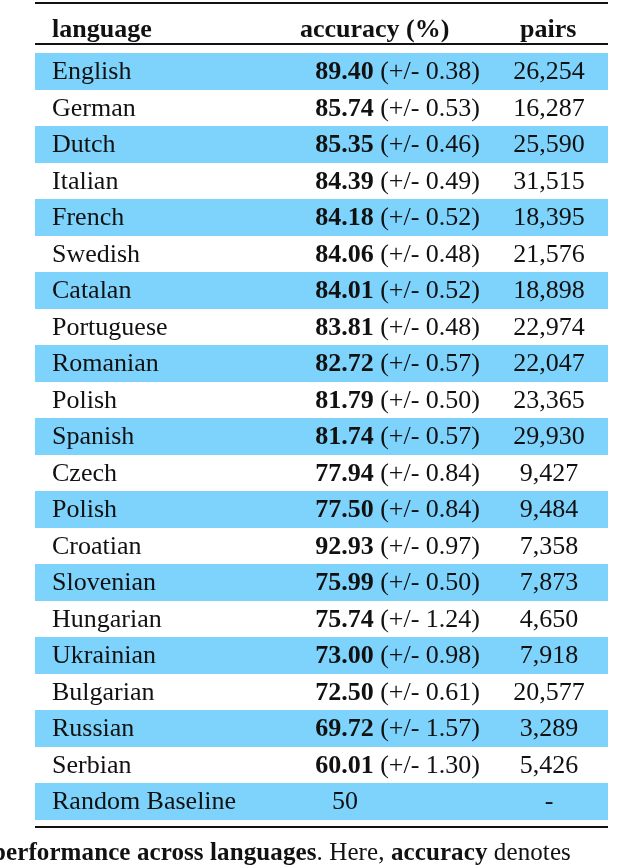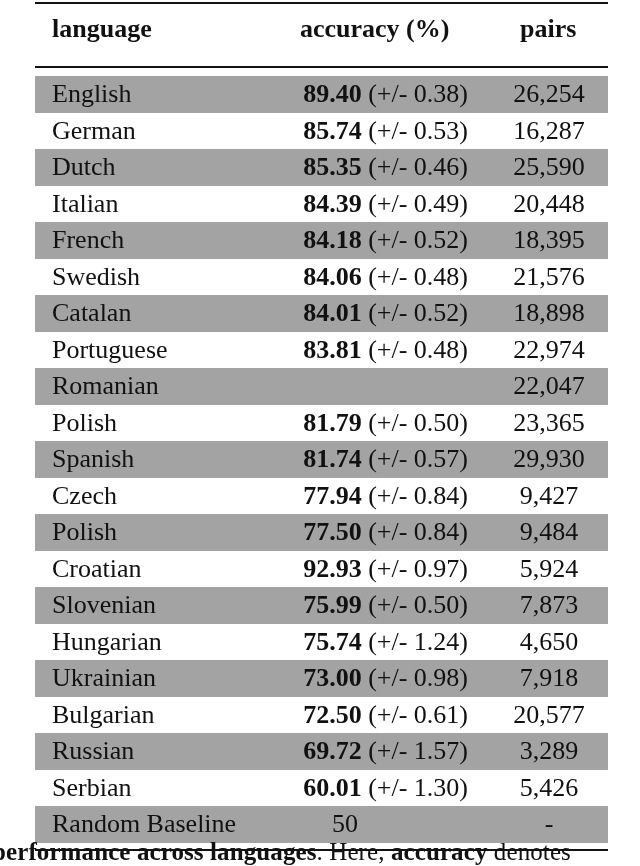--- a/index.html
+++ b/index.html
@@ -20,47 +20,47 @@
       left: 35px;
       top: 2px;
       width: 573px;
     }
     .rule-top {
       height: 2px;
       background: #111;
     }
     .header {
       position: relative;
-      height: 62px;
+      height: 39px;
       font-weight: bold;
       font-size: 26px;
     }
     .header .col-lang { position: absolute; left: 17px; top: 10px; }
     .header .col-acc { position: absolute; left: 265px; top: 10px; }
     .header .col-pairs { position: absolute; left: 485px; top: 10px; }
     .rule-mid {
       height: 2px;
       background: #111;
     }
     .gap { height: 8px; }
     .row {
       position: relative;
       height: 36.5px;
       font-size: 26px;
       line-height: 36px;
     }
-    .row.shaded { background: #a3a3a3; }
+    .row.shaded { background: #7dd3fc; }
     .row .cell-lang {
       position: absolute;
       left: 17px;
       top: 0;
     }
     .row .cell-acc {
       position: absolute;
-      left: 208px;
+      left: 220px;
       width: 225px;
       text-align: right;
       top: 0;
       white-space: nowrap;
     }
     .row .cell-acc .acc-val { font-weight: bold; }
     .row .cell-acc.baseline {
       text-align: center;
       left: 230px;
       width: 160px;
@@ -112,21 +112,21 @@
         <span class="cell-pairs">16,287</span>
       </div>
       <div class="row shaded">
         <span class="cell-lang">Dutch</span>
         <span class="cell-acc"><span class="acc-val">85.35</span> <span class="acc-ci">(+/- 0.46)</span></span>
         <span class="cell-pairs">25,590</span>
       </div>
       <div class="row">
         <span class="cell-lang">Italian</span>
         <span class="cell-acc"><span class="acc-val">84.39</span> <span class="acc-ci">(+/- 0.49)</span></span>
-        <span class="cell-pairs">20,448</span>
+        <span class="cell-pairs">31,515</span>
       </div>
       <div class="row shaded">
         <span class="cell-lang">French</span>
         <span class="cell-acc"><span class="acc-val">84.18</span> <span class="acc-ci">(+/- 0.52)</span></span>
         <span class="cell-pairs">18,395</span>
       </div>
       <div class="row">
         <span class="cell-lang">Swedish</span>
         <span class="cell-acc"><span class="acc-val">84.06</span> <span class="acc-ci">(+/- 0.48)</span></span>
         <span class="cell-pairs">21,576</span>
@@ -136,20 +136,21 @@
         <span class="cell-acc"><span class="acc-val">84.01</span> <span class="acc-ci">(+/- 0.52)</span></span>
         <span class="cell-pairs">18,898</span>
       </div>
       <div class="row">
         <span class="cell-lang">Portuguese</span>
         <span class="cell-acc"><span class="acc-val">83.81</span> <span class="acc-ci">(+/- 0.48)</span></span>
         <span class="cell-pairs">22,974</span>
       </div>
       <div class="row shaded">
         <span class="cell-lang">Romanian</span>
+        <span class="cell-acc"><span class="acc-val">82.72</span> <span class="acc-ci">(+/- 0.57)</span></span>
         <span class="cell-pairs">22,047</span>
       </div>
       <div class="row">
         <span class="cell-lang">Polish</span>
         <span class="cell-acc"><span class="acc-val">81.79</span> <span class="acc-ci">(+/- 0.50)</span></span>
         <span class="cell-pairs">23,365</span>
       </div>
       <div class="row shaded">
         <span class="cell-lang">Spanish</span>
         <span class="cell-acc"><span class="acc-val">81.74</span> <span class="acc-ci">(+/- 0.57)</span></span>
@@ -161,21 +162,21 @@
         <span class="cell-pairs">9,427</span>
       </div>
       <div class="row shaded">
         <span class="cell-lang">Polish</span>
         <span class="cell-acc"><span class="acc-val">77.50</span> <span class="acc-ci">(+/- 0.84)</span></span>
         <span class="cell-pairs">9,484</span>
       </div>
       <div class="row">
         <span class="cell-lang">Croatian</span>
         <span class="cell-acc"><span class="acc-val">92.93</span> <span class="acc-ci">(+/- 0.97)</span></span>
-        <span class="cell-pairs">5,924</span>
+        <span class="cell-pairs">7,358</span>
       </div>
       <div class="row shaded">
         <span class="cell-lang">Slovenian</span>
         <span class="cell-acc"><span class="acc-val">75.99</span> <span class="acc-ci">(+/- 0.50)</span></span>
         <span class="cell-pairs">7,873</span>
       </div>
       <div class="row">
         <span class="cell-lang">Hungarian</span>
         <span class="cell-acc"><span class="acc-val">75.74</span> <span class="acc-ci">(+/- 1.24)</span></span>
         <span class="cell-pairs">4,650</span>

